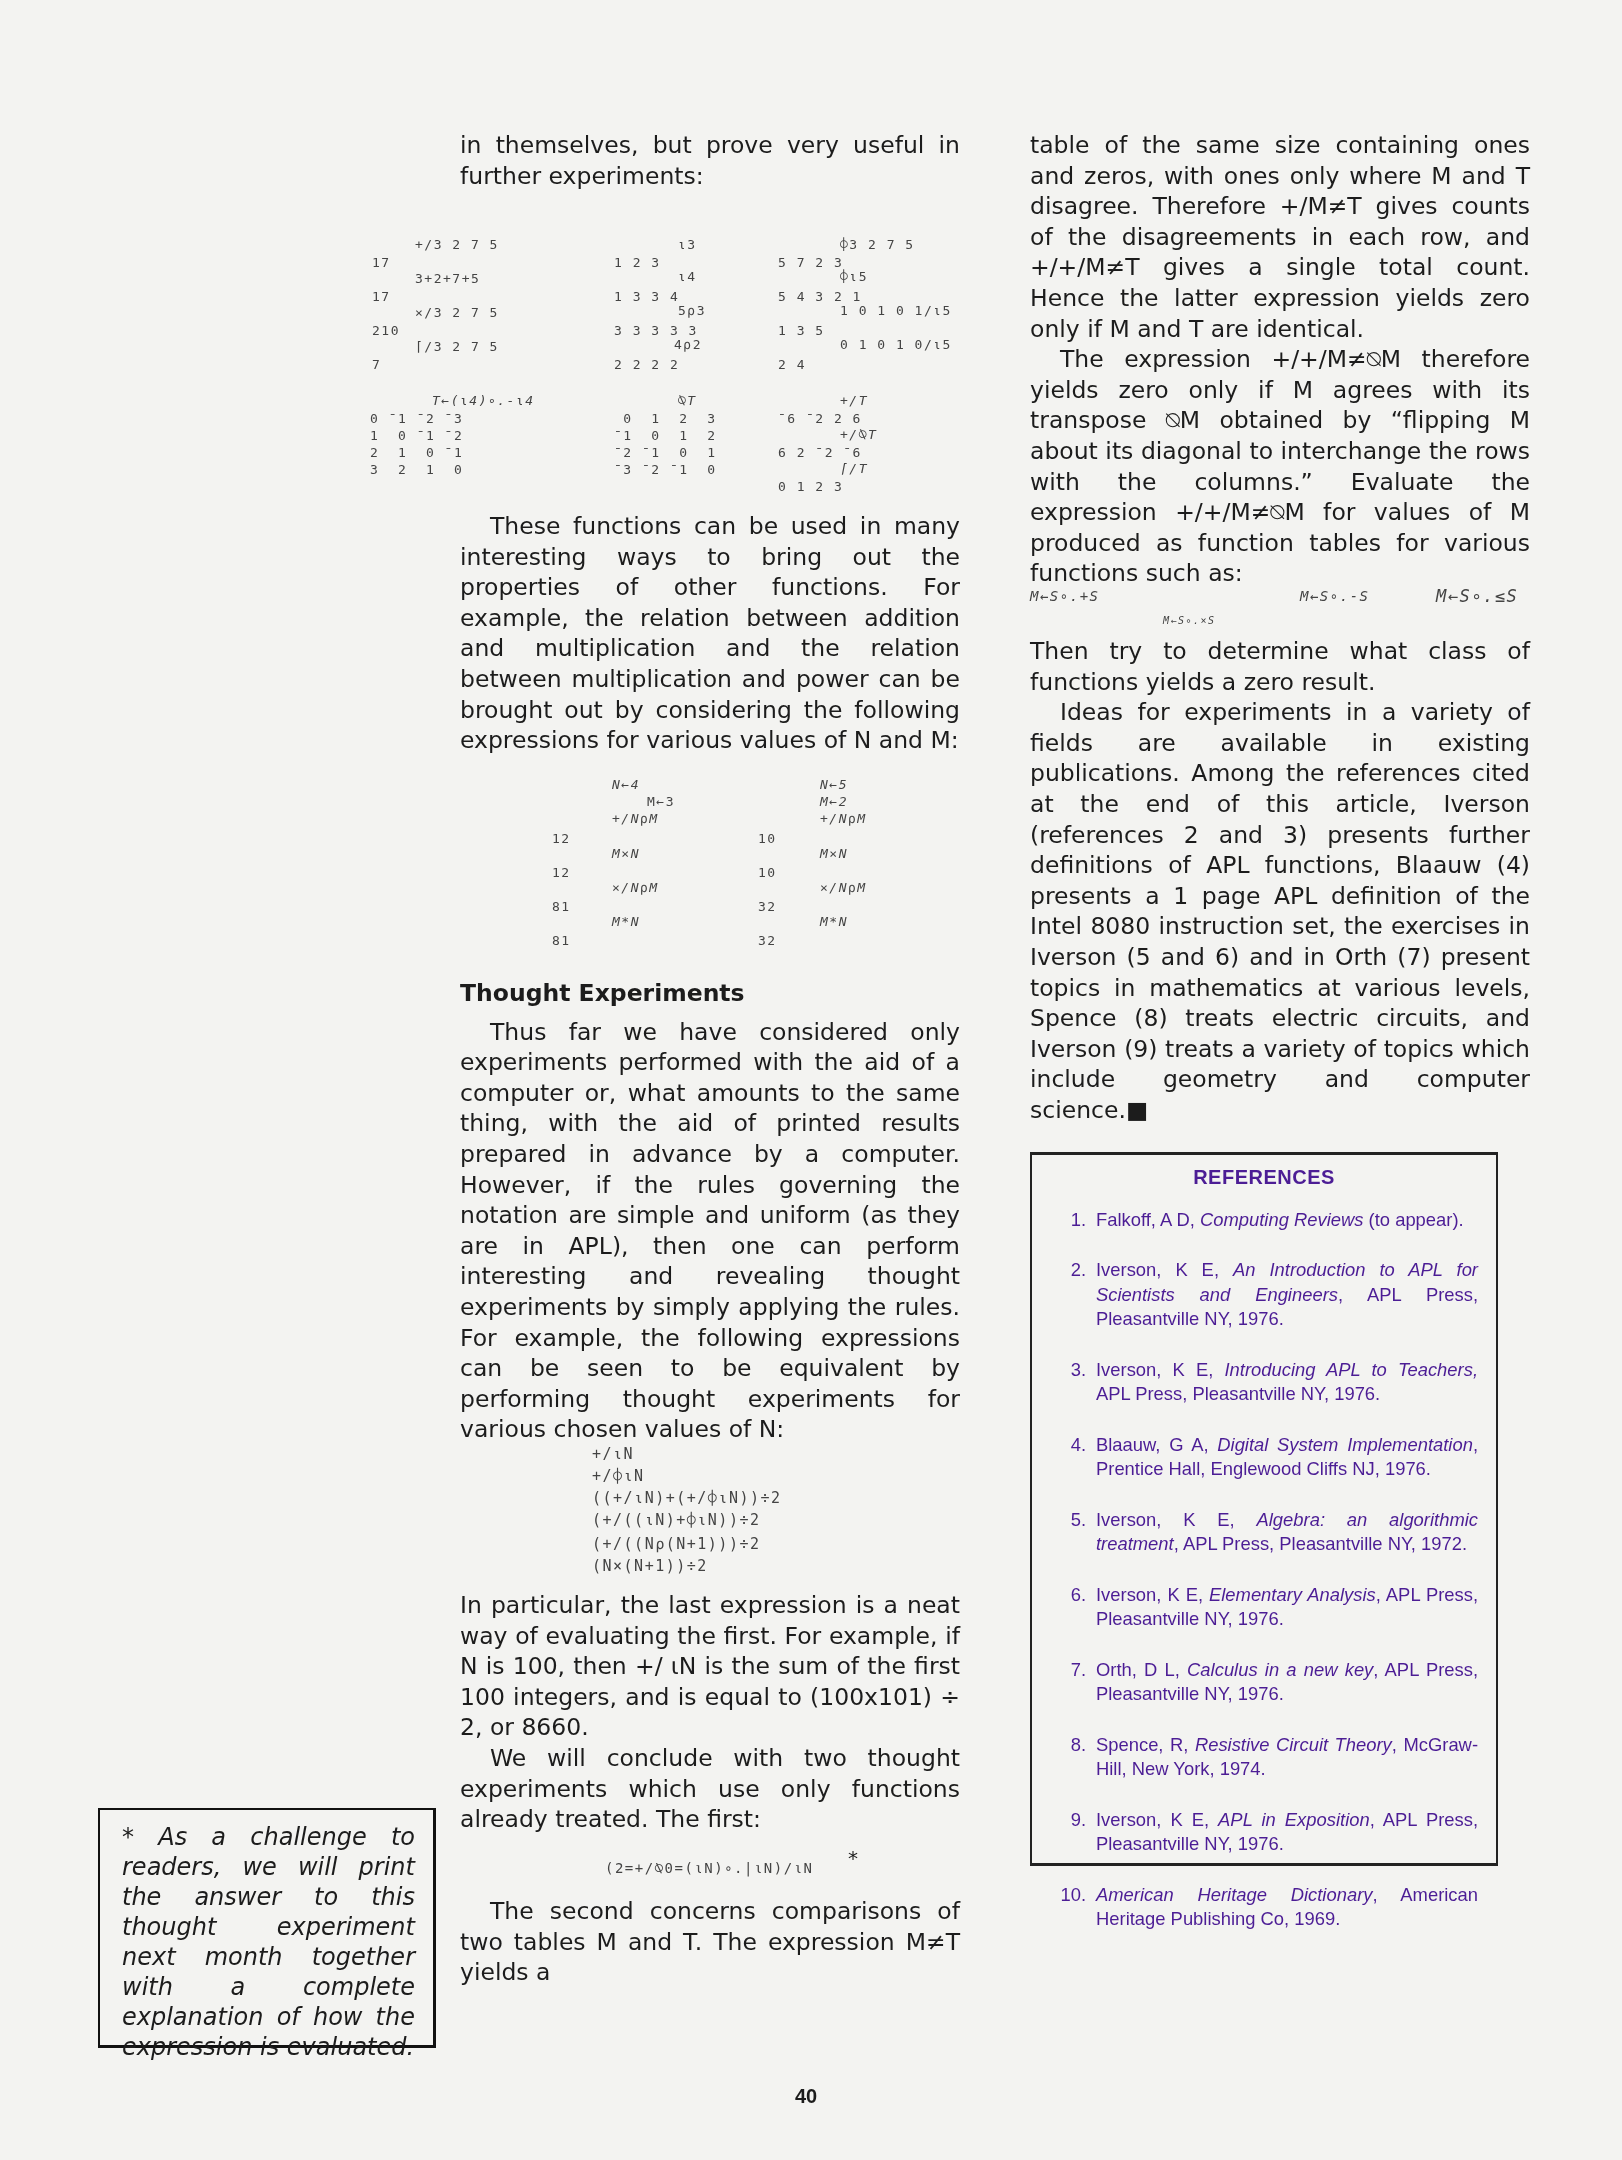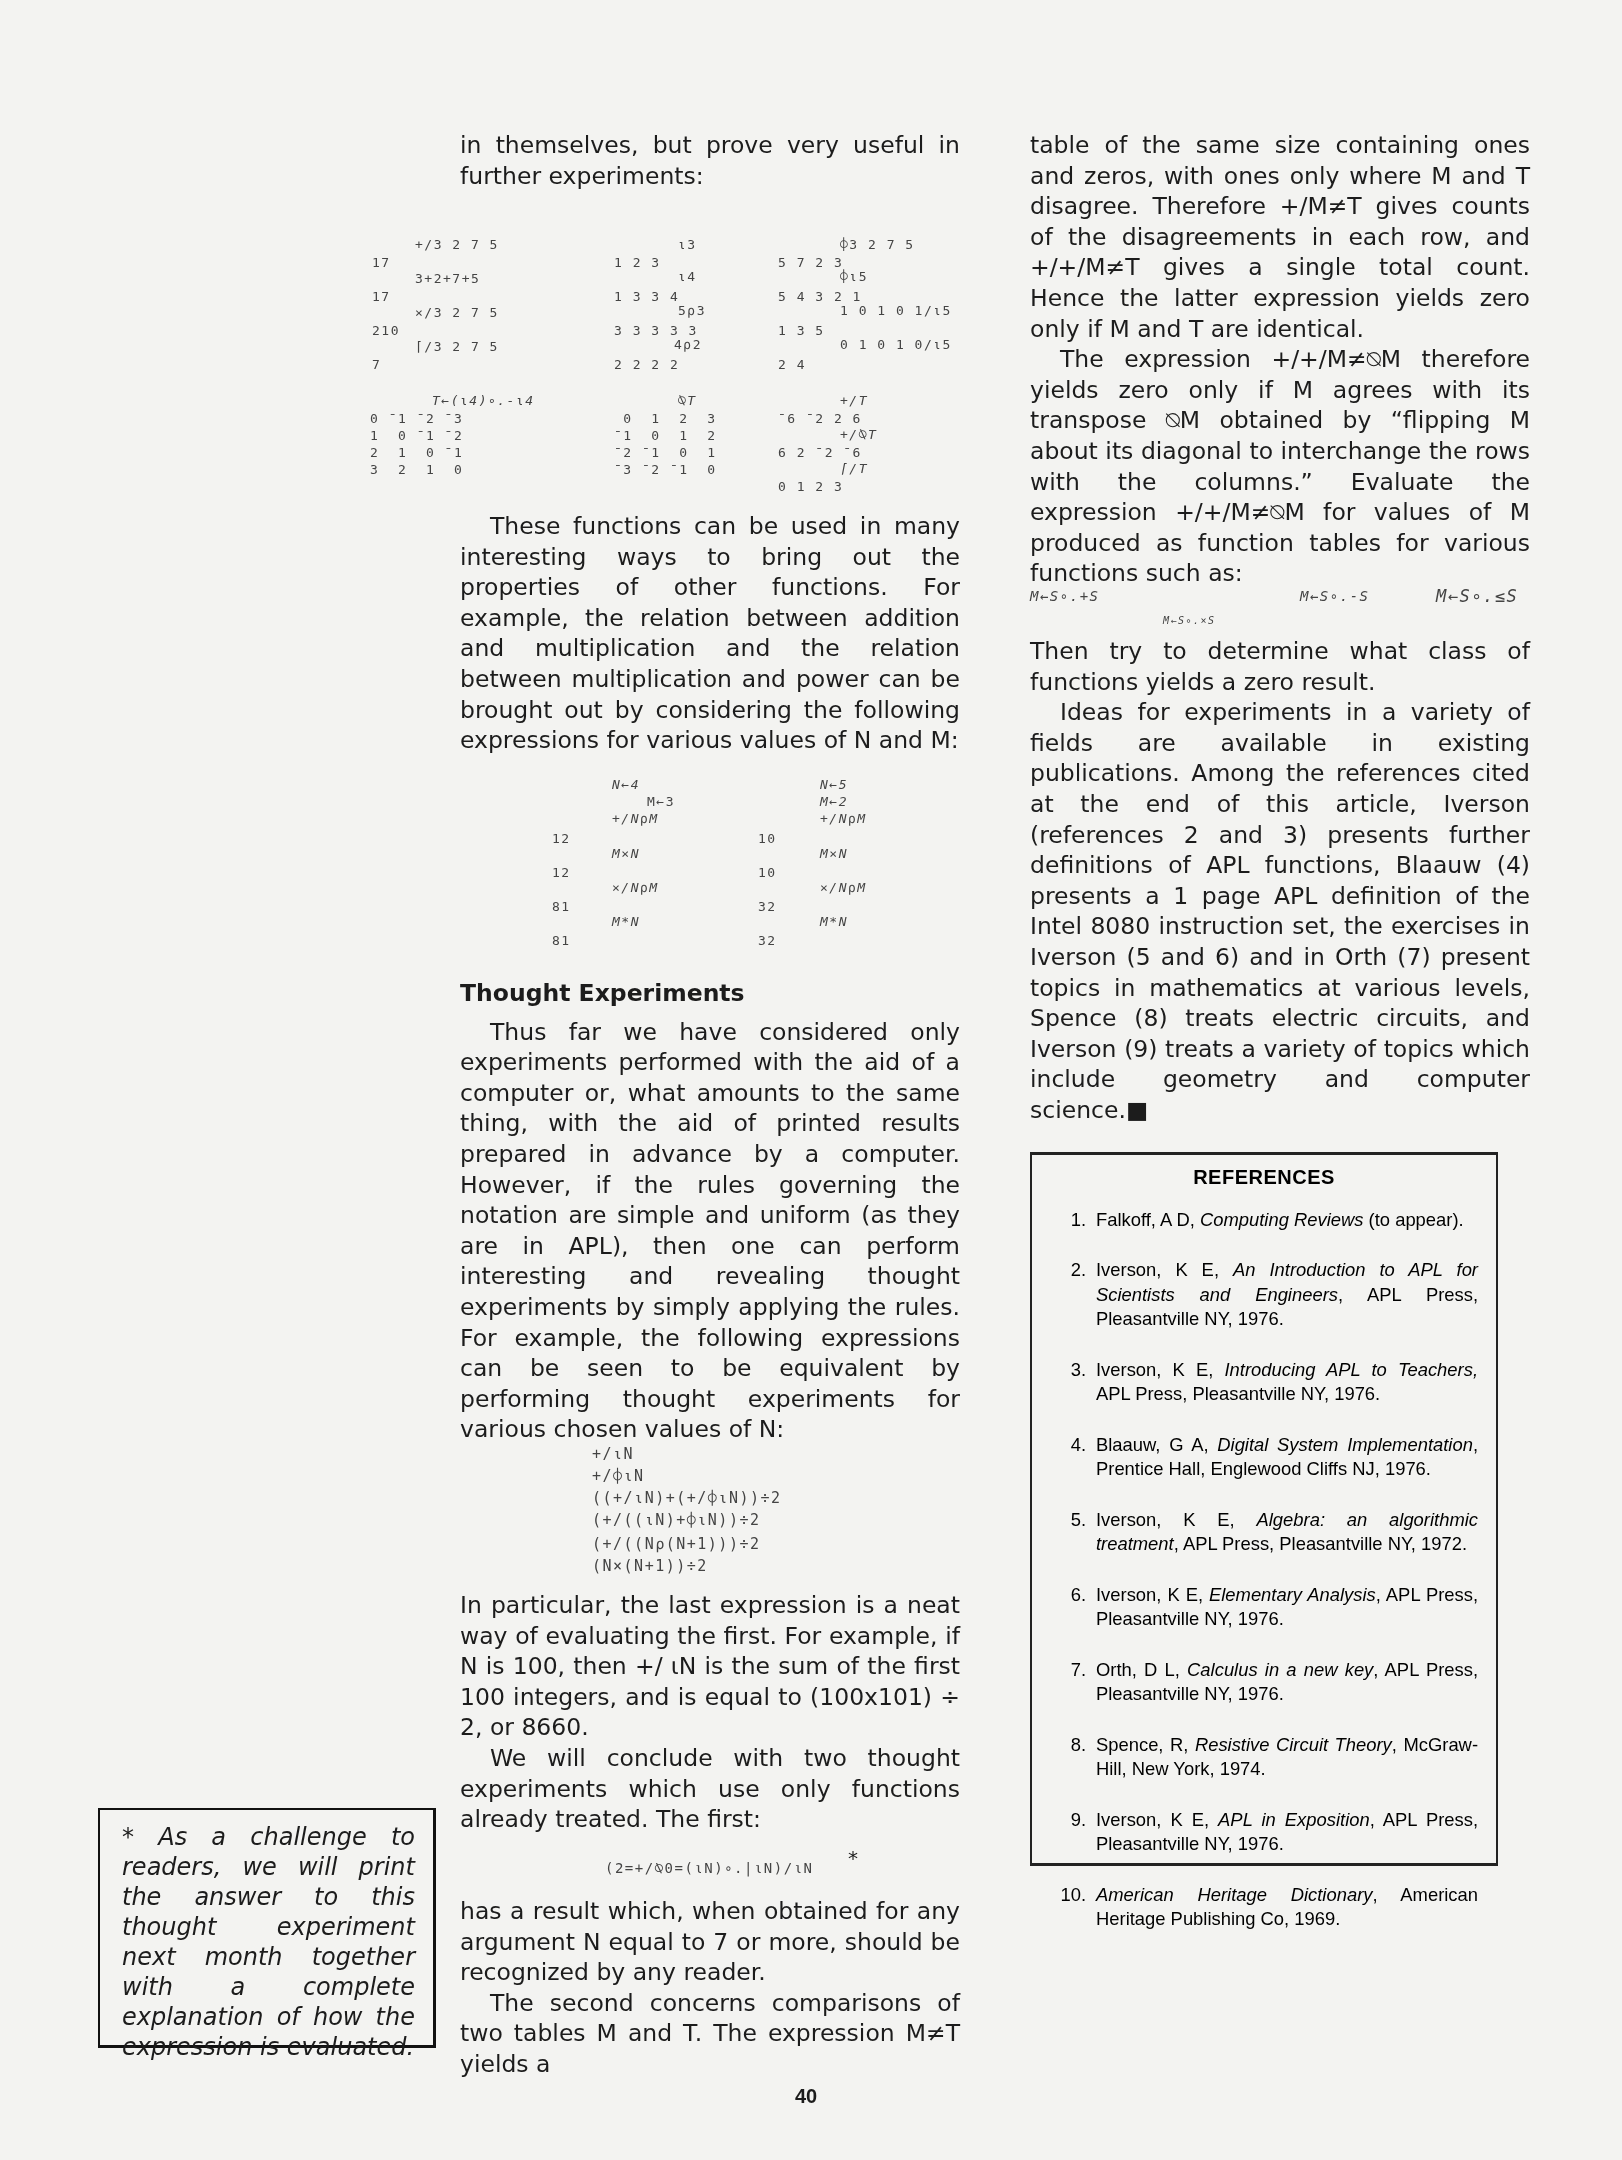--- a/index.html
+++ b/index.html
@@ -2,21 +2,21 @@
 <html><head>
 <meta charset="utf-8">
 <style>
   html,body{margin:0;padding:0;}
   body{width:1622px;height:2160px;background:#f3f3f1;position:relative;overflow:hidden;color:#1c1c1c;font-family:"DejaVu Sans",sans-serif;}
   .col{position:absolute;font-size:23.5px;line-height:30.6px;text-align:justify;}
   .col p{margin:0;}
   .ind{text-indent:30px;}
   .apl{font-family:"DejaVu Sans Mono",monospace;font-size:13px;color:#444;white-space:pre;line-height:17px;position:absolute;letter-spacing:1.5px;}
   h3{margin:0;font-size:23.5px;font-weight:bold;}
-  .refbox{position:absolute;left:1030px;top:1152px;width:464px;height:708px;border:2px solid #222;border-top-width:3px;border-bottom-width:3px;font-family:"Liberation Sans",sans-serif;font-size:18.4px;line-height:24.5px;color:#000000;}
+  .refbox{position:absolute;left:1030px;top:1152px;width:464px;height:708px;border:2px solid #222;border-top-width:3px;border-bottom-width:3px;font-family:"Liberation Sans",sans-serif;font-size:18.4px;line-height:24.5px;color:#4c1d95;}
   .refbox .rh{text-align:center;font-weight:bold;font-size:20px;margin-top:10px;letter-spacing:0.5px;}
   .ref{position:relative;padding-left:64px;padding-right:18px;margin-top:19px;text-align:justify;}
   .ref .n{position:absolute;left:22px;width:32px;text-align:right;}
   .ref.first{margin-top:18px;}
   .note{position:absolute;left:98px;top:1808px;width:338px;height:240px;border:2px solid #111;border-right-width:3px;border-bottom-width:3px;font-style:italic;font-size:24px;line-height:30px;padding:12px 18px 0 22px;box-sizing:border-box;text-align:justify;}
   .pagenum{position:absolute;left:795px;top:2085px;font-weight:bold;font-size:20px;font-family:"Liberation Sans",sans-serif;}
 </style>
 </head>
 <body>
 
@@ -118,21 +118,20 @@
 
 <div class="col" style="left:460px;top:1590px;width:500px;">
   <p>In particular, the last expression is a neat way of evaluating the first. For example, if N is 100, then +/ ⍳N is the sum of the first 100 integers, and is equal to (100x101) ÷ 2, or 8660.</p>
   <p class="ind">We will conclude with two thought experiments which use only functions already treated. The first:</p>
 </div>
 
 <div class="apl" style="left:605px;top:1860px;font-size:14px;">(2=+/⍉0=(⍳N)∘.|⍳N)/⍳N</div>
 <div style="position:absolute;left:848px;top:1846px;font-size:20px;">*</div>
 
 <div class="col" style="left:460px;top:1896px;width:500px;">
-  <p>has a result which, when obtained for any argument N equal to 7 or more, should be recognized by any reader.</p>
   <p class="ind">The second concerns comparisons of two tables M and T. The expression M≠T yields a</p>
 </div>
 
 <div class="note">
   <span>* As a challenge to readers, we will print the answer to this thought experiment next month together with a complete explanation of how the expression is evaluated.</span>
 </div>
 
 <div class="col" style="left:1030px;top:130px;width:500px;">
   <p>table of the same size containing ones and zeros, with ones only where M and T disagree. Therefore +/M≠T gives counts of the disagreements in each row, and +/+/M≠T gives a single total count. Hence the latter expression yields zero only if M and T are identical.</p>
   <p class="ind">The expression +/+/M≠⍉M therefore yields zero only if M agrees with its transpose ⍉M obtained by “flipping M about its diagonal to interchange the rows with the columns.” Evaluate the expression +/+/M≠⍉M for values of M produced as function tables for various functions such as:</p>

